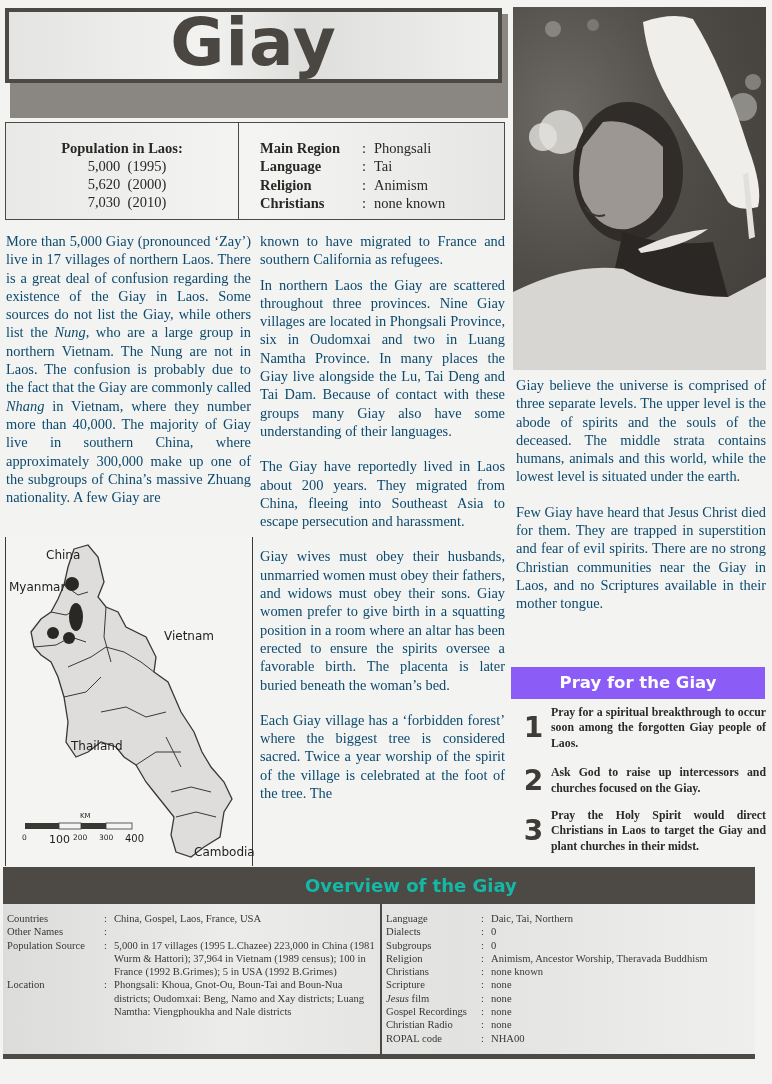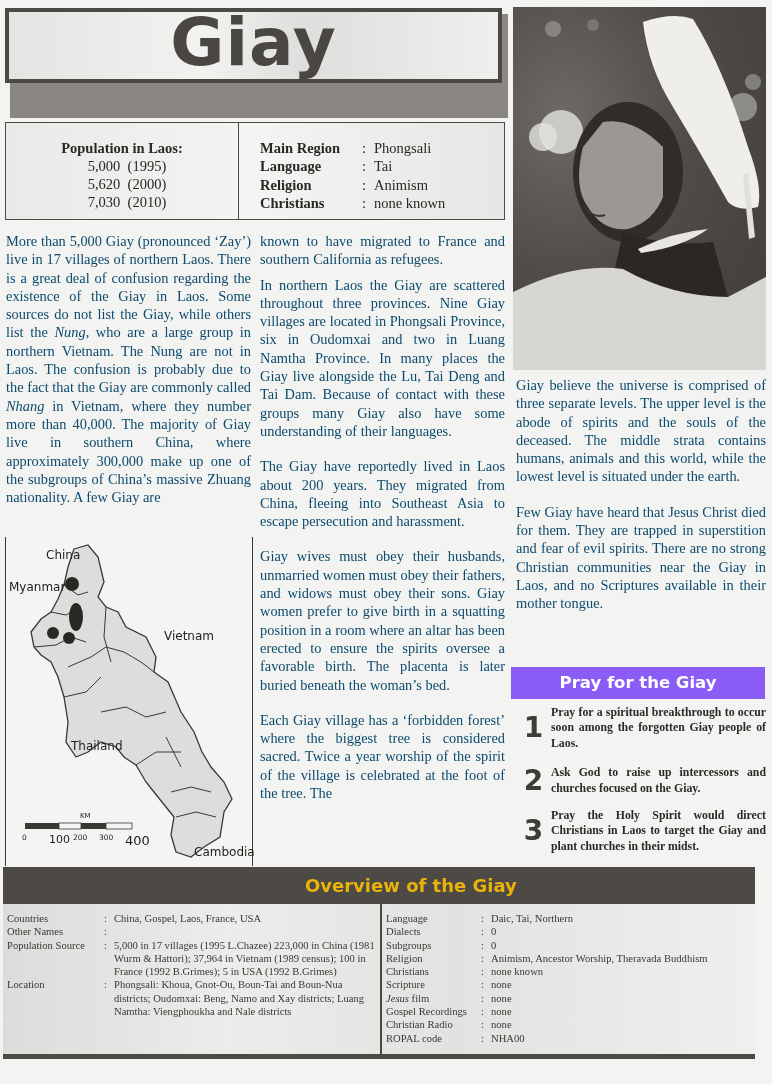--- a/index.html
+++ b/index.html
@@ -42,21 +42,21 @@
   .map-label { position: absolute; font-family: "DejaVu Sans", sans-serif; font-size: 12px; color: #1f1e1c; }
 
   
   #pray-header { position: absolute; left: 511px; top: 667px; width: 254px; height: 32px; background: #8b5cf6; color: #fff;
     font-family: "DejaVu Sans", sans-serif; font-size: 16.5px; font-weight: bold; text-align: center; line-height: 32px; }
   .pray-item { position: absolute; left: 516px; width: 250px; display: flex; align-items: center; }
   .pray-num { width: 35px; font-family: "DejaVu Sans", sans-serif; font-size: 28px; font-weight: bold; color: #3e3b38; text-align:center; }
   .pray-text { flex: 1; font-size: 11.8px; line-height: 15.3px; font-weight: bold; text-align: justify; color: #2c2a27; }
 
   
-  #ov-header { position: absolute; left: 3px; top: 867px; width: 752px; height: 37px; background: #4d4a45; color: #eab308;
+  #ov-header { position: absolute; left: 3px; top: 867px; width: 752px; height: 37px; background: #4d4a45; color: #14b8a6;
     font-family: "DejaVu Sans", sans-serif; font-size: 18px; font-weight: bold; line-height: 37px; padding-left: 302px; }
   #ov-body { position: absolute; left: 3px; top: 904px; width: 752px; height: 155px;
     background: linear-gradient(90deg,#dcdcda,#ececea 30%,#e2e2e0 60%,#efefed); border-bottom: 5px solid #4d4a45; }
   #ov-divider { position: absolute; left: 380px; top: 904px; width: 2px; height: 150px; background: #4d4a45; }
   .ov-col { position: absolute; top: 912px; font-size: 10.6px; line-height: 13.3px; color: #3a3835; }
   #ov-left { left: 7px; width: 368px; }
   #ov-right { left: 386px; width: 370px; }
   .ov-row { display: flex; }
   .ov-label { flex: 0 0 97px; }
   .ov-colon { flex: 0 0 10px; }
@@ -167,21 +167,21 @@
   <span class="map-label" style="left:40px;top:11px;">China</span>
   <span class="map-label" style="left:3px;top:43px;">Myanmar</span>
   <span class="map-label" style="left:158px;top:92px;">Vietnam</span>
   <span class="map-label" style="left:65px;top:202px;">Thailand</span>
   <span class="map-label" style="left:188px;top:308px;">Cambodia</span>
   <span class="map-label" style="left:66px;top:275px;font-size:7px;margin-left:8px;">KM</span>
   <span class="map-label" style="left:16px;top:296px;font-size:7.5px;">0</span>
   <span class="map-label" style="left:43px;top:296px;font-size:11px;">100</span>
   <span class="map-label" style="left:67px;top:296px;font-size:7.5px;">200</span>
   <span class="map-label" style="left:93px;top:296px;font-size:7.5px;">300</span>
-  <span class="map-label" style="left:119px;top:296px;font-size:13px;">400</span>
+  <span class="map-label" style="left:119px;top:296px;font-size:10px;">400</span>
 </div>
 
 <div id="pray-header">Pray for the Giay</div>
 <div class="pray-item" style="top:705px;">
   <span class="pray-num">1</span>
   <span class="pray-text">Pray for a spiritual breakthrough to occur soon among the forgotten Giay people of Laos.</span>
 </div>
 <div class="pray-item" style="top:764px;">
   <span class="pray-num">2</span>
   <span class="pray-text">Ask God to raise up intercessors and churches focused on the Giay.</span>

